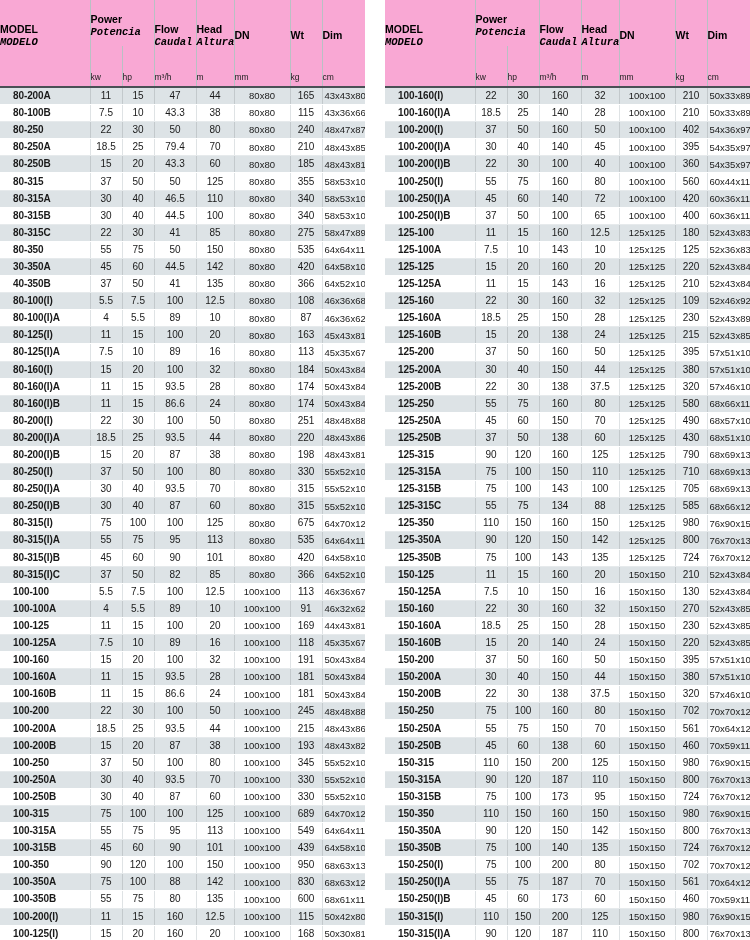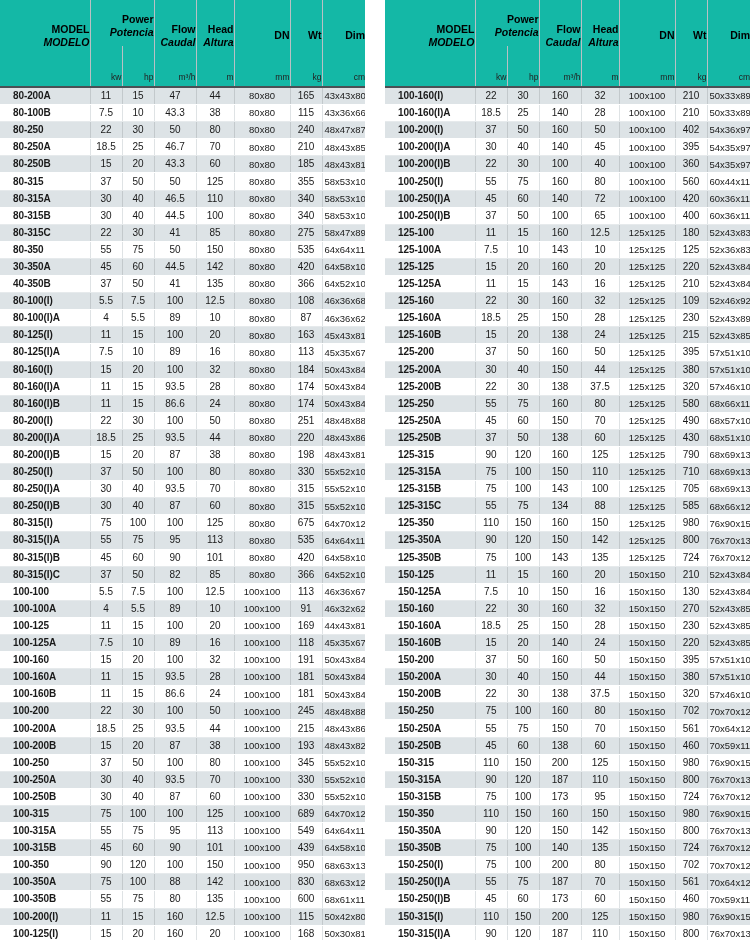--- a/index.html
+++ b/index.html
@@ -42,37 +42,37 @@
   table.spec col.c-kw     { width: 32px; }
   table.spec col.c-hp     { width: 32px; }
   table.spec col.c-flow   { width: 42px; }
   table.spec col.c-head   { width: 38px; }
   table.spec col.c-dn     { width: 56px; }
   table.spec col.c-wt     { width: 32px; }
   table.spec col.c-dim    { width: 43px; }
 
   
   thead td, thead th {
-    background: #14b8a6;
-    text-align: right;
+    background: #f9a8d4;
+    text-align: left;
     vertical-align: middle;
     padding: 0;
     border: 0;
   }
   .hd-main {
     height: 40px;
     font-size: 10.5px;
     font-weight: bold;
     line-height: 1.25;
     color: #000;
     padding-top: 6px;
     vertical-align: middle;
   }
   .hd-main .en { display: block; font-style: normal; }
-  .hd-main .es { display: block; font-style: italic; }
+  .hd-main .es { display: block; font-style: italic; font-family: Liberation Mono, monospace; }
   .hd-unit {
     height: 16px;
     font-size: 8.5px;
     font-weight: normal;
     color: #222;
     padding-bottom: 4px;
     vertical-align: bottom;
   }
   .vsep-l { border-left: 1px solid #b9c0c4; }
   thead tr.hd-row-1 td.vsep-l,
@@ -203,21 +203,21 @@
             <td class="flow cell-sep">50</td>
             <td class="head cell-sep">80</td>
             <td class="dn cell-sep">80x80</td>
             <td class="wt cell-sep">240</td>
             <td class="dim cell-sep">48x47x87</td>
           </tr>
           <tr class="r-even">
             <td class="model">80-250A</td>
             <td class="kw cell-sep">18.5</td>
             <td class="hp cell-sep">25</td>
-            <td class="flow cell-sep">46.7</td>
+            <td class="flow cell-sep">79.4</td>
             <td class="head cell-sep">70</td>
             <td class="dn cell-sep">80x80</td>
             <td class="wt cell-sep">210</td>
             <td class="dim cell-sep">48x43x85</td>
           </tr>
           <tr class="r-odd">
             <td class="model">80-250B</td>
             <td class="kw cell-sep">15</td>
             <td class="hp cell-sep">20</td>
             <td class="flow cell-sep">43.3</td>

